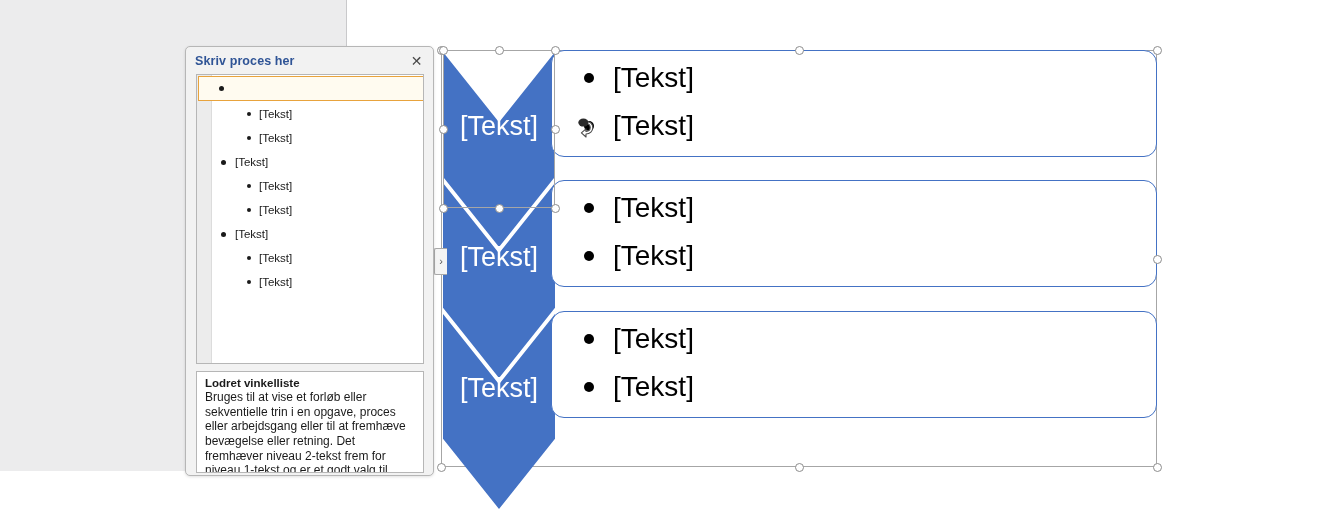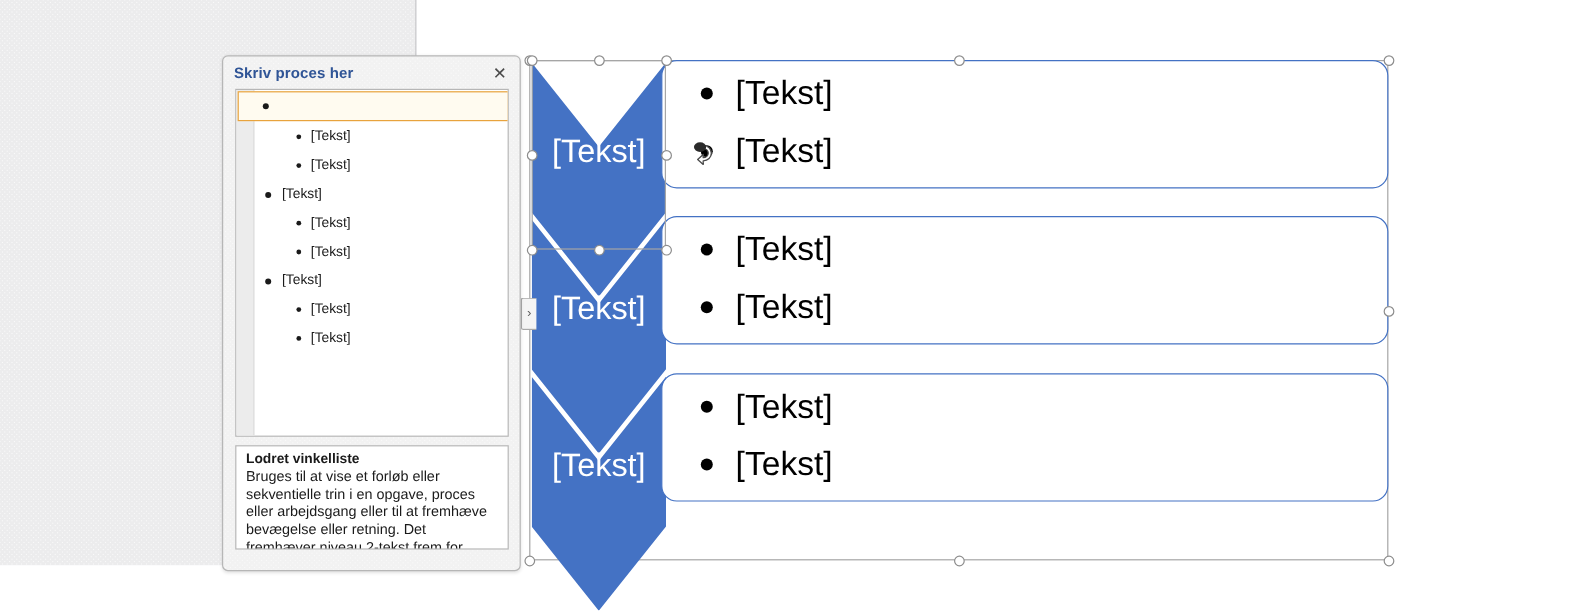--- a/index.html
+++ b/index.html
@@ -307,21 +307,21 @@
     z-index: 5;
   }
   .list-body-offset { padding-top: 27px; }
 
   
   .text-pane-desc {
     position: absolute;
     left: 10px;
     top: 324px;
     width: 228px;
-    height: 87px;
+    height: 102px;
     background: #ffffff;
     border: 1px solid #b6b6b6;
     box-sizing: border-box;
     padding: 5px 16px 5px 8px;
     overflow: hidden;
   }
   .desc-title {
     font-size: 11.5px;
     font-weight: bold;
     color: #1a1a1a;

